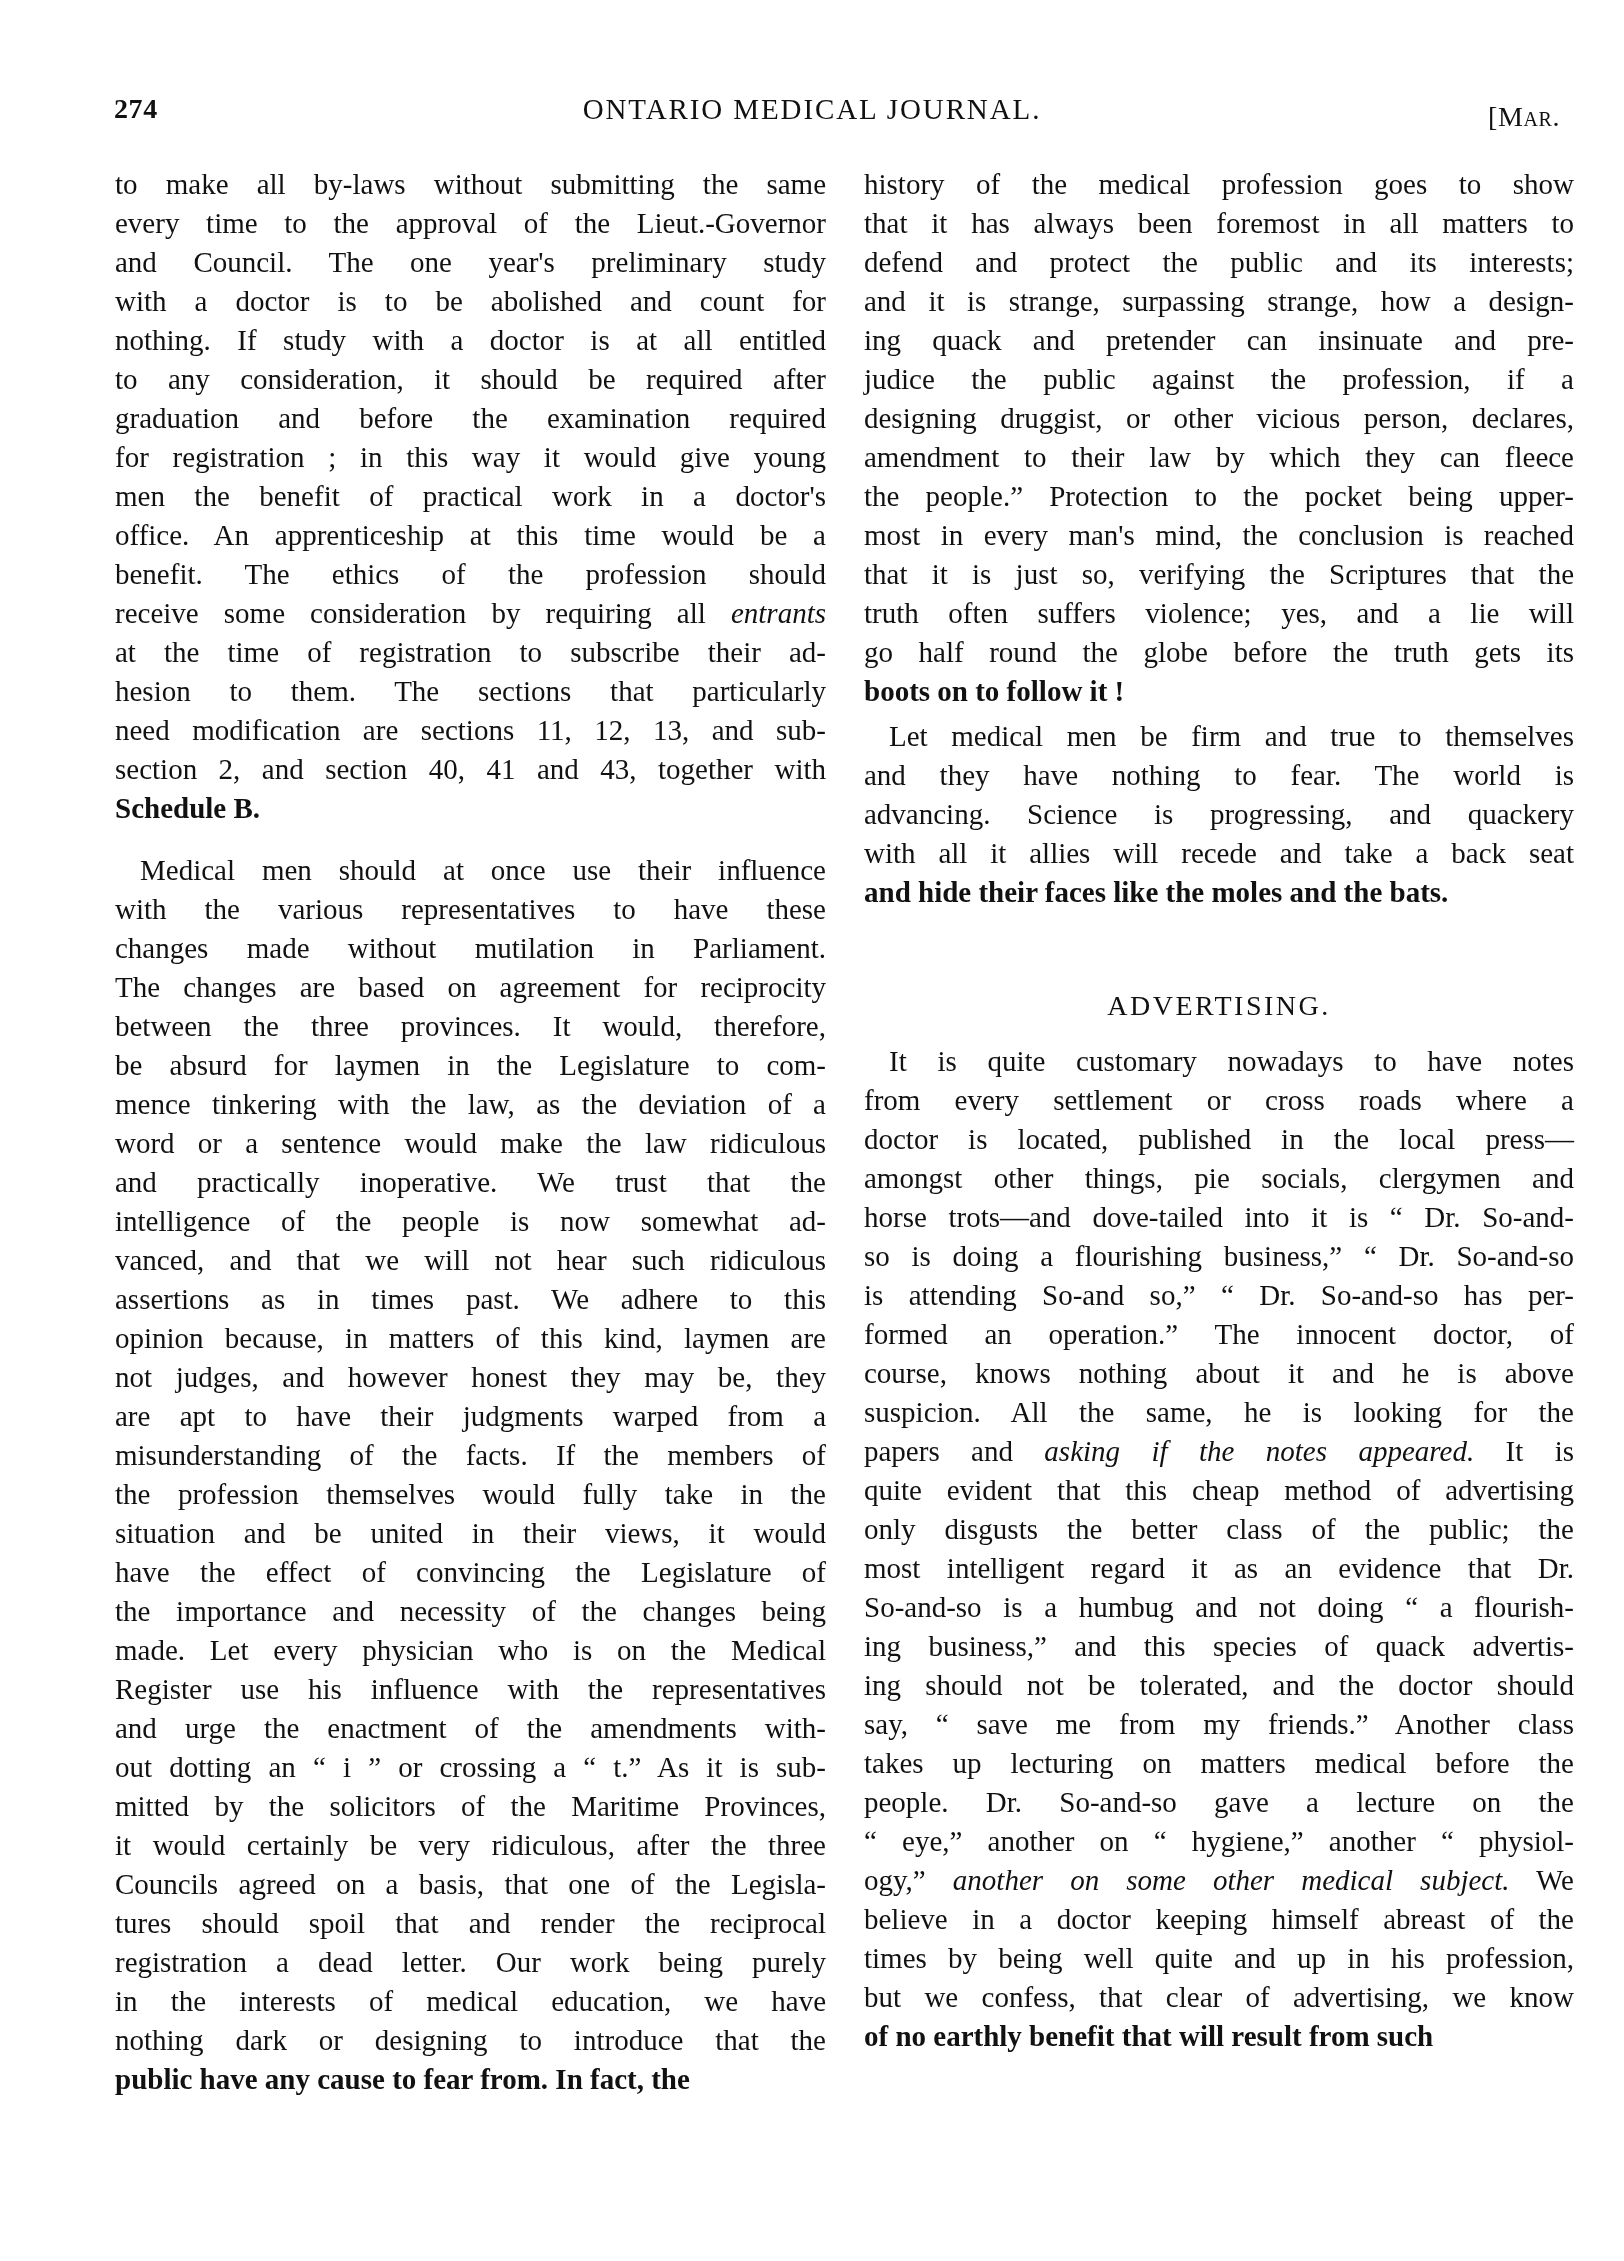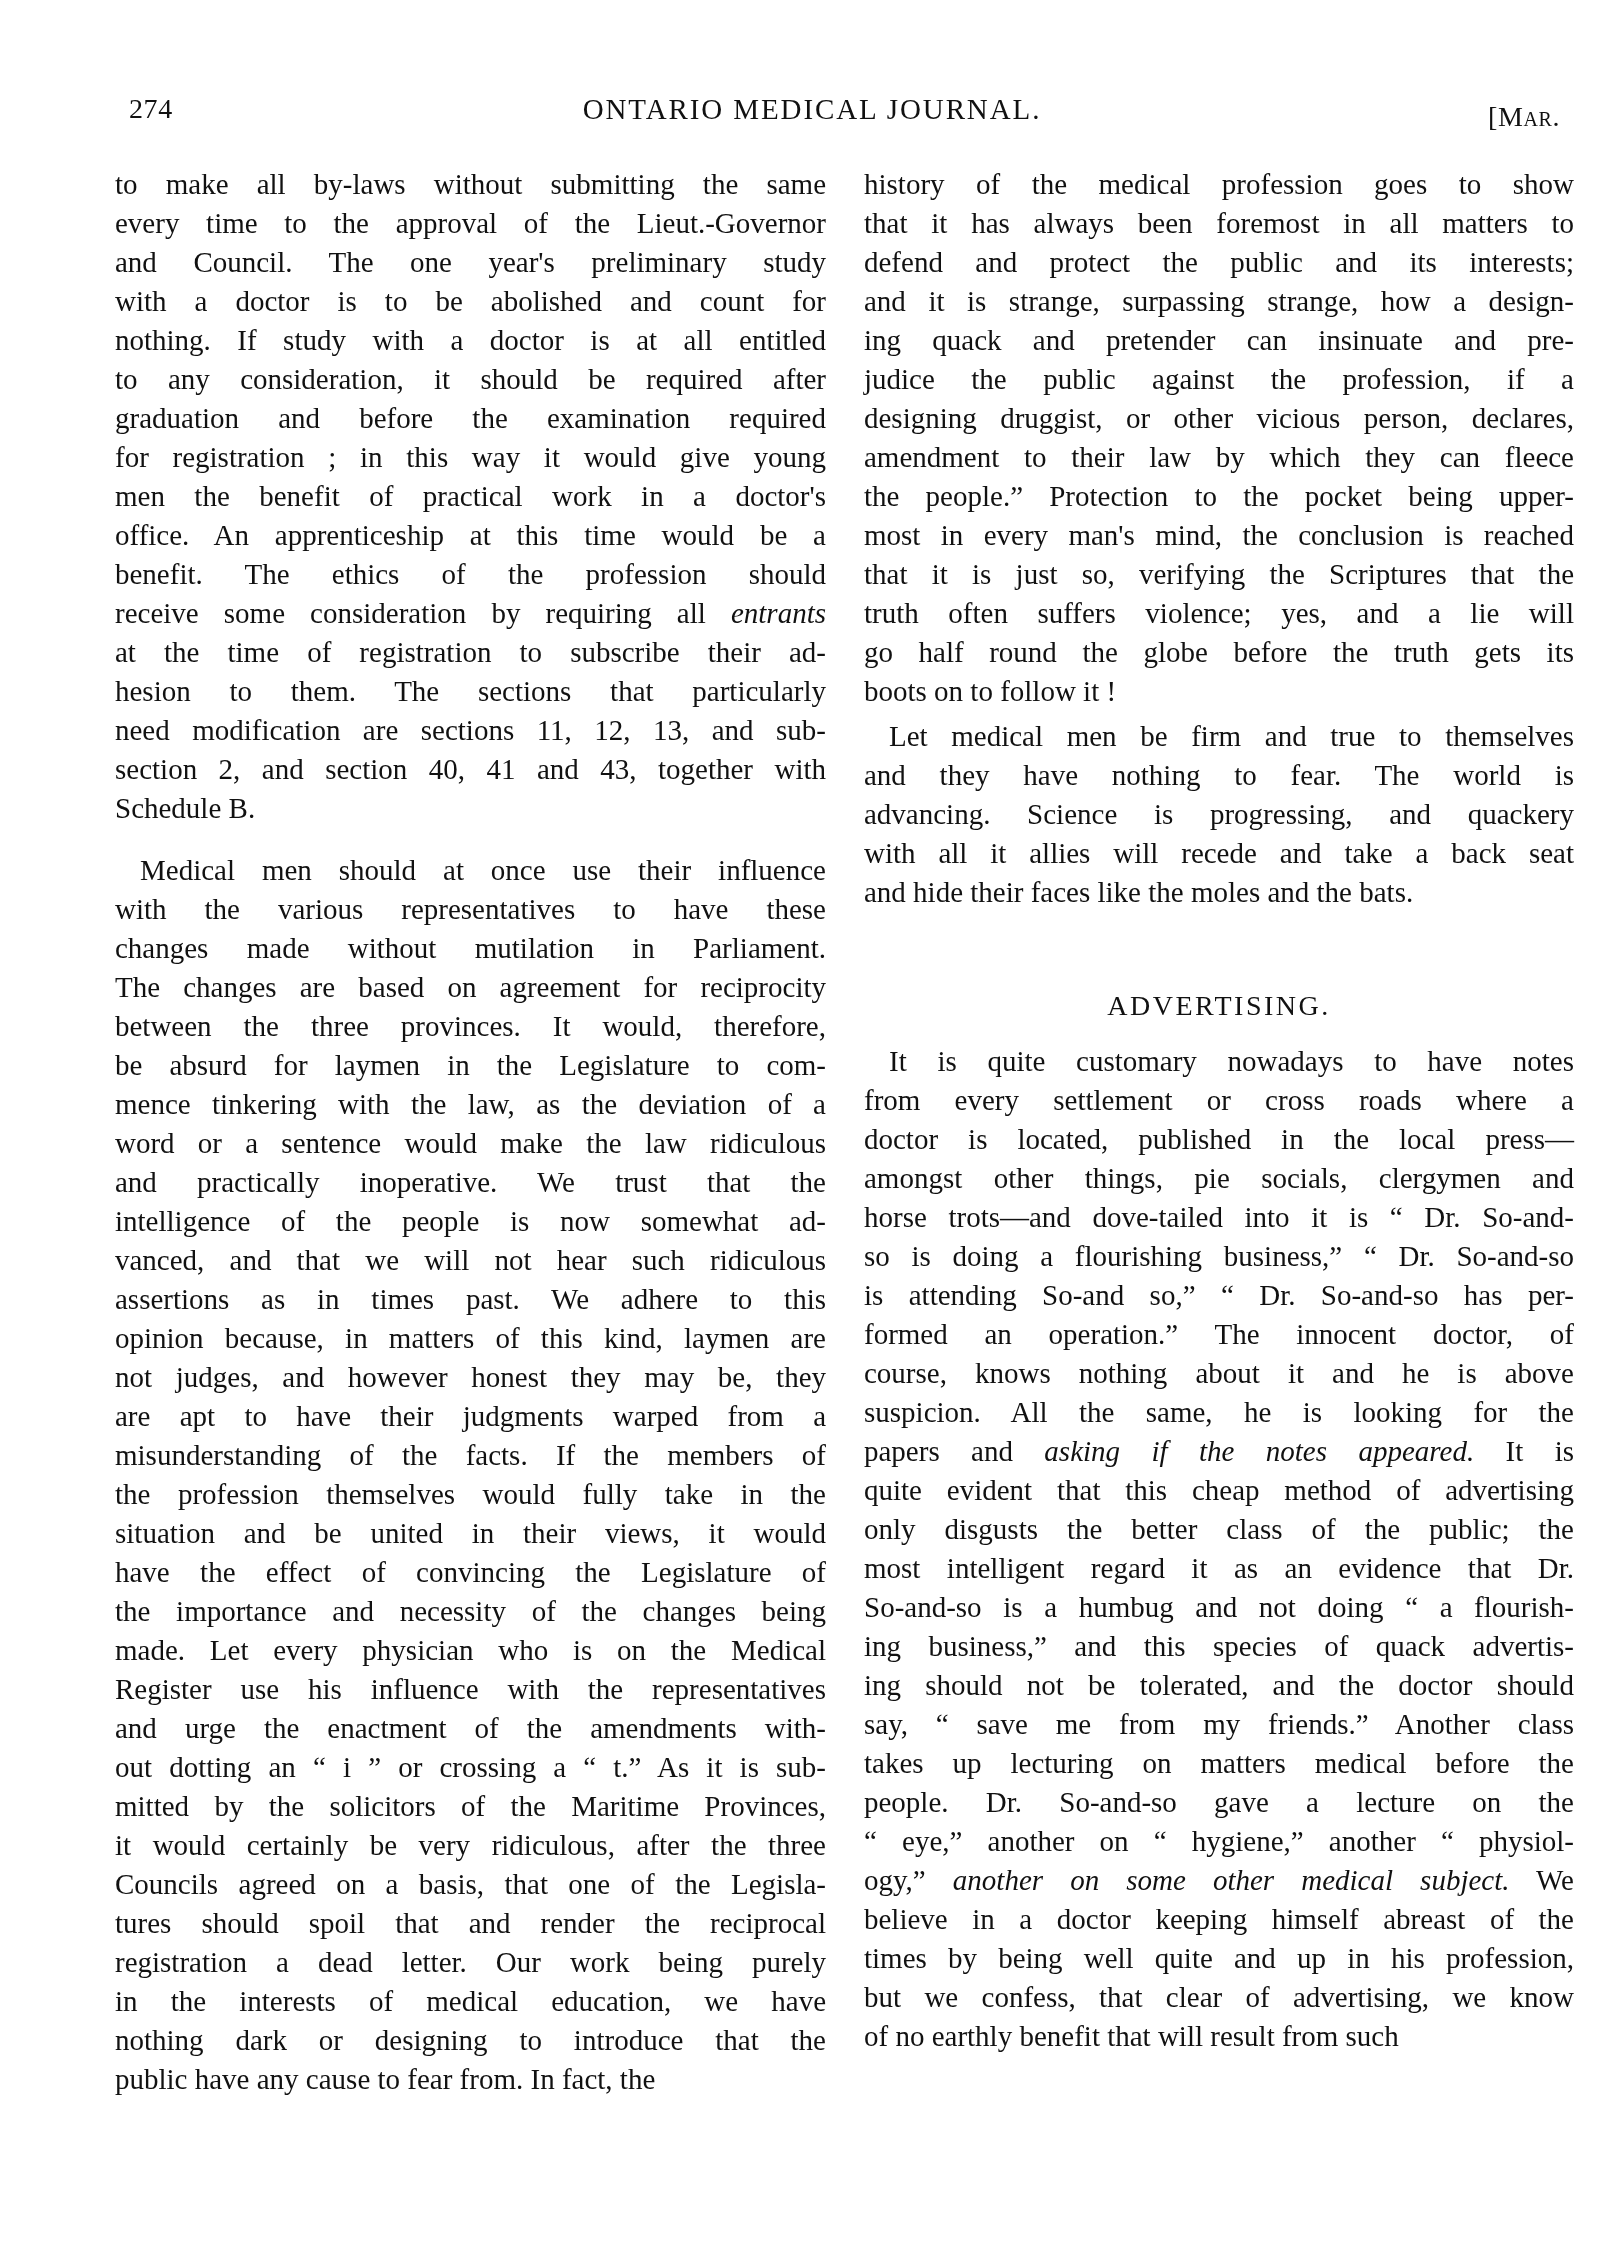--- a/index.html
+++ b/index.html
@@ -1,31 +1,31 @@
 <!DOCTYPE html>
 <html style="font-size:10px"><head>
 <meta charset="utf-8">
 <style>
   html, body { margin: 0; padding: 0; background: #ffffff; }
   body {
     width: 1624px; height: 2261px; position: relative; overflow: hidden;
     font-family: "Liberation Serif", "DejaVu Serif", serif; color: #111;
   }
   .header { position: absolute; top: 93px; left: 0; width: 1624px; height: 44px; }
-  .page-num { position: absolute; left: 129px; top: 0; font-size: 28px; letter-spacing: 0.6px; }
+  .page-num { position: absolute; left: 114px; top: 0; font-size: 28px; letter-spacing: 0.6px; font-weight: bold; }
   .running-title { position: absolute; left: 0; width: 1624px; top: 0; text-align: center; font-size: 29px; letter-spacing: 1.9px; }
   .issue-month { position: absolute; left: 1488px; top: 8px; font-size: 28px; font-variant: small-caps; letter-spacing: 0.6px; }
   .column { position: absolute; top: 165px; }
   .col-left { left: 115px; width: 711px; }
   .col-right { left: 864px; width: 710px; }
   .line {
     display: block; height: 39px; line-height: 39px; font-size: 29px;
     text-align: justify; text-align-last: justify; white-space: nowrap; overflow: visible;
   }
-  .line.last { text-align-last: left; }
+  .line.last { text-align-last: left; font-weight: bold; }
   .line.indent { text-indent: 25px; }
   .section-heading {
     display: block; height: 39px; line-height: 39px; text-align: center;
     font-size: 28px; letter-spacing: 2.5px; margin-top: 74px; margin-bottom: 16.4px;
   }
 </style>
 </head>
 <body>
 
 <div class="header">

